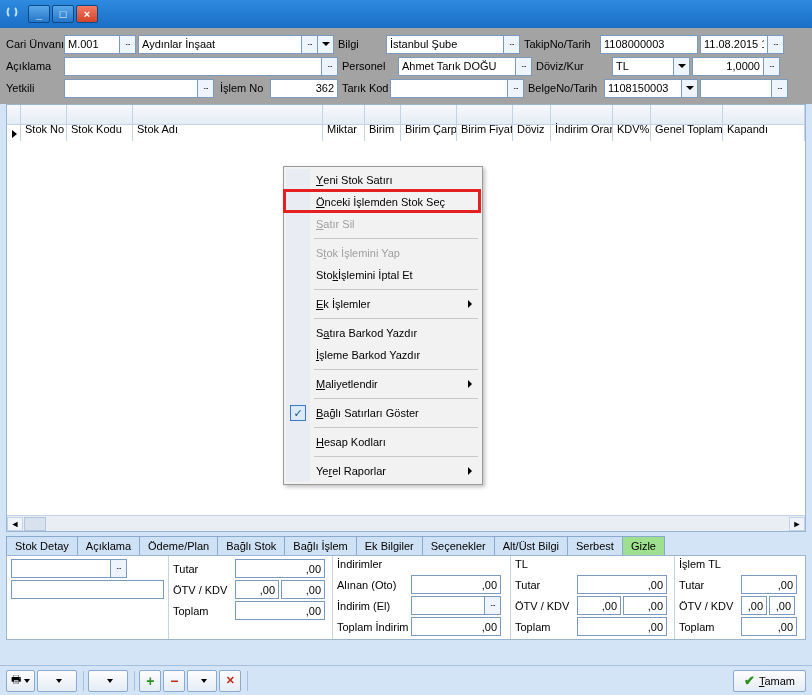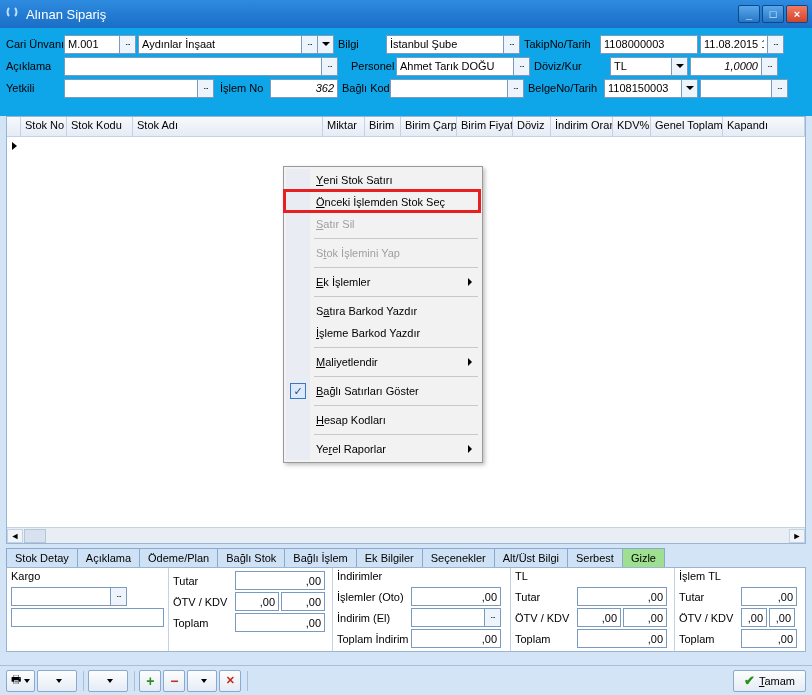--- a/index.html
+++ b/index.html
@@ -5,32 +5,32 @@
 * { box-sizing: border-box; margin: 0; padding: 0; font-family: Tahoma, sans-serif; font-size: 11px; }
 body { background: #d4e4f7; width: 812px; height: 695px; overflow: hidden; position: relative; }
 
 .titlebar { height: 28px; background: linear-gradient(#2e8be0,#1a6ec5); display: flex; align-items: center; padding: 0 4px; color: #fff; }
 .titlebar .icon { width: 16px; height: 16px; margin-right: 6px; display: flex; align-items: center; justify-content: center; }
 .titlebar .title { flex: 1; font-size: 13px; }
 .titlebar .winbtn { width: 22px; height: 18px; margin-left: 2px; border: 1px solid #0a4a8a; border-radius: 2px; display: flex; align-items: center; justify-content: center; font-weight: bold; font-size: 11px; cursor: pointer; }
 .winbtn.min, .winbtn.max { background: linear-gradient(#5aa7ea,#2576c7); }
 .winbtn.close { background: linear-gradient(#f47a63,#d1442a); }
 
-.form-area { background: #0ea5e9; padding: 6px 6px 16px 6px; }
+.form-area { background: #a3a3a3; padding: 6px 6px 4px 6px; }
 .form-row { display: flex; align-items: center; margin-bottom: 2px; height: 20px; }
 .lbl { color: #000; padding-right: 4px; white-space: nowrap; }
 .inp { height: 19px; background: #fff; border: 1px solid #7a9ac0; padding: 1px 3px; }
 .pick { width: 16px; height: 19px; background: #eef4fb; border: 1px solid #7a9ac0; border-left: none; display: flex; align-items: center; justify-content: center; cursor: pointer; font-size: 8px; letter-spacing: -1px; }
 .dd { width: 16px; height: 19px; background: #eef4fb; border: 1px solid #7a9ac0; border-left: none; display: flex; align-items: center; justify-content: center; cursor: pointer; }
 .dd::after { content: ""; border-left: 4px solid transparent; border-right: 4px solid transparent; border-top: 4px solid #000; }
-.ralign { text-align: right; font-style: italic; }
+.ralign { text-align: right; }
 
 .grid { background: #fff; border: 1px solid #9ab4d4; margin: 0 6px; position: relative; }
 .grid-header { display: flex; background: linear-gradient(#f7f9fc,#e5ecf5); border-bottom: 1px solid #c4d2e6; height: 20px; }
-.gh { border-right: 1px solid #c4d2e6; padding: 2px 4px; overflow: hidden; white-space: nowrap; font-size: 11px; }
+.gh { border-right: 1px solid #c4d2e6; padding: 18px 4px; overflow: hidden; white-space: nowrap; font-size: 11px; }
 .gh.sel { width: 14px; }
 .grid-body { height: 390px; position: relative; }
 .row-indicator { position: absolute; left: 0; top: 0; width: 14px; height: 18px; display: flex; align-items: center; justify-content: center; }
 .row-indicator::after { content: ""; border-top: 4px solid transparent; border-bottom: 4px solid transparent; border-left: 5px solid #000; }
 .hscroll { height: 16px; background: #e9eef5; border-top: 1px solid #c4d2e6; display: flex; align-items: center; }
 .hscroll .arrow { width: 16px; height: 14px; background: #f0f4f9; border: 1px solid #c4d2e6; display: flex; align-items: center; justify-content: center; font-size: 9px; cursor: pointer; }
 .hscroll .thumb { width: 22px; height: 14px; background: #d8e2ee; border: 1px solid #b4c5dc; margin-left: 1px; }
 .hscroll .track { flex: 1; }
 
 .context-menu { position: absolute; left: 283px; top: 166px; width: 200px; background: #f2f2f2; border: 1px solid #9a9a9a; box-shadow: 2px 2px 4px rgba(0,0,0,.25); padding: 2px; z-index: 100; }
@@ -65,21 +65,20 @@
 </style>
 </head>
 <body>
 
 <div class="titlebar">
   <span class="icon">
     <svg width="14" height="14" viewBox="0 0 14 14">
         <path d="M4 1 C2 3 2 7 4 9 M10 1 C12 3 12 7 10 9" stroke="#bde0ff" stroke-width="2" fill="none"></path>
       </svg>
   </span>
-  <span class="title">Alınan Sipariş</span>
   <div class="winbtn min">_</div>
   <div class="winbtn max">□</div>
   <div class="winbtn close">×</div>
 </div>
 
 <div class="form-area">
   <div class="form-row">
     <span class="lbl" style="width:58px">Cari Ünvanı</span>
     <input class="inp" style="width: 56px;" value="M.001">
     <div class="pick">···</div>
@@ -91,36 +90,36 @@
     <div class="pick">···</div>
     <span class="lbl" style="width:76px;margin-left:4px">TakipNo/Tarih</span>
     <input class="inp" style="width: 98px;" value="1108000003">
     <input class="inp" style="width: 68px; margin-left: 2px;" value="11.08.2015 12:5">
     <div class="pick">···</div>
   </div>
   <div class="form-row">
     <span class="lbl" style="width:58px">Açıklama</span>
     <input class="inp" style="width: 258px;" value="">
     <div class="pick">···</div>
-    <span class="lbl" style="width:45px;margin-left:13px">Personel</span>
+    <span class="lbl" style="width:56px;margin-left:4px">Personel</span>
     <input class="inp" style="width: 118px;" value="Ahmet Tarık DOĞU">
     <div class="pick">···</div>
     <span class="lbl" style="width:76px;margin-left:4px">Döviz/Kur</span>
     <input class="inp" style="width: 62px;" value="TL">
     <div class="dd"></div>
     <input class="inp ralign" style="width: 72px; margin-left: 2px;" value="1,0000">
     <div class="pick">···</div>
   </div>
   <div class="form-row">
     <span class="lbl" style="width:58px">Yetkili</span>
     <input class="inp" style="width: 134px;" value="">
     <div class="pick">···</div>
     <span class="lbl" style="width:50px;margin-left:6px">İşlem No</span>
     <input class="inp ralign" style="width: 68px;" value="362">
-    <span class="lbl" style="width:48px;margin-left:4px">Bağlı Kod</span>
+    <span class="lbl" style="width:48px;margin-left:4px">Tarık Kod</span>
     <input class="inp" style="width: 118px;" value="">
     <div class="pick">···</div>
     <span class="lbl" style="width:76px;margin-left:4px">BelgeNo/Tarih</span>
     <input class="inp" style="width: 78px;" value="1108150003">
     <div class="dd"></div>
     <input class="inp" style="width: 72px; margin-left: 2px;" value="">
     <div class="pick">···</div>
   </div>
 </div>
 
@@ -152,20 +151,21 @@
 </div>
 
 <div class="context-menu">
   <div class="cm-gutter"></div>
   <div id="cm-items">
       <div class="cm-item"><u>Y</u>eni Stok Satırı</div>
       <div class="cm-item"><u>Ö</u>nceki İşlemden Stok Seç</div>
       <div class="cm-item disabled"><u>S</u>atır Sil</div>
       <div class="cm-sep"></div>
       <div class="cm-item disabled">S<u>t</u>ok İşlemini Yap</div>
+      <div class="cm-item">Sto<u>k</u> İşlemini İptal Et</div>
       <div class="cm-sep"></div>
       <div class="cm-item"><u>E</u>k İşlemler<span class="sub"></span></div>
       <div class="cm-sep"></div>
       <div class="cm-item">S<u>a</u>tıra Barkod Yazdır</div>
       <div class="cm-item"><u>İ</u>şleme Barkod Yazdır</div>
       <div class="cm-sep"></div>
       <div class="cm-item"><u>M</u>aliyetlendir<span class="sub"></span></div>
       <div class="cm-sep"></div>
       <div class="cm-item"><u>B</u>ağlı Satırları Göster<span class="chk">✓</span></div>
       <div class="cm-sep"></div>
@@ -184,21 +184,20 @@
     <div class="tab">Bağlı İşlem</div>
     <div class="tab">Ek Bilgiler</div>
     <div class="tab">Seçenekler</div>
     <div class="tab">Alt/Üst Bilgi</div>
     <div class="tab">Serbest</div>
     <div class="tab active">Gizle</div>
   </div>
 
 <div class="summary">
   <div class="sum-col" style="width:162px">
-    <div class="sum-head">Kargo</div>
     <div class="sum-row">
         <input class="sum-inp" style="width: 100px; text-align: left;">
         <div class="pick">···</div>
       </div>
     <div class="sum-row">
         <input class="sum-inp" style="width: 154px; text-align: left;">
       </div>
   </div>
   <div class="sum-col" style="width:164px">
     <div class="sum-row">
@@ -211,21 +210,21 @@
         <input class="sum-inp" style="width: 44px; margin-left: 2px;" value=",00">
       </div>
     <div class="sum-row">
         <span class="sum-lbl" style="width:62px">Toplam</span>
         <input class="sum-inp" style="width: 90px;" value=",00">
       </div>
   </div>
   <div class="sum-col" style="width:178px">
     <div class="sum-head">İndirimler</div>
     <div class="sum-row">
-        <span class="sum-lbl" style="width:74px">İşlemler (Oto)</span>
+        <span class="sum-lbl" style="width:74px">Alınan (Oto)</span>
         <input class="sum-inp" style="width: 90px;" value=",00">
       </div>
     <div class="sum-row">
         <span class="sum-lbl" style="width:74px">İndirim (El)</span>
         <input class="sum-inp" style="width: 74px;">
         <div class="pick">···</div>
       </div>
     <div class="sum-row">
         <span class="sum-lbl" style="width:74px">Toplam İndirim</span>
         <input class="sum-inp" style="width: 90px;" value=",00">

